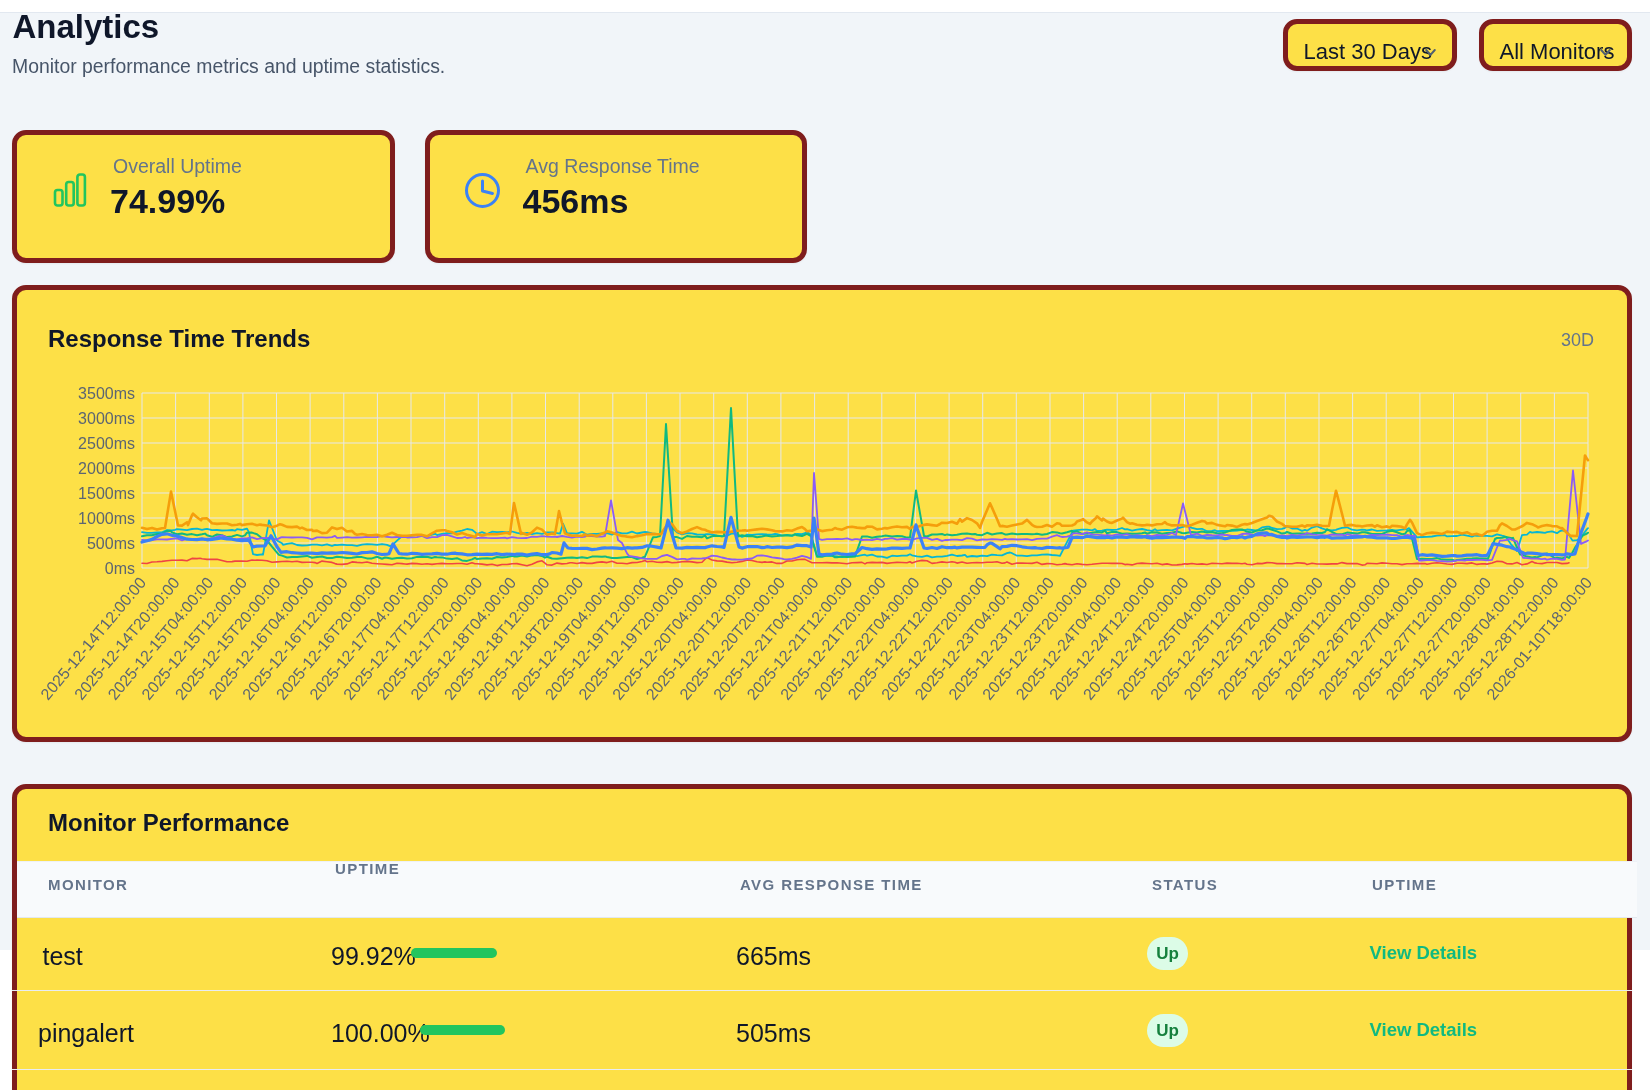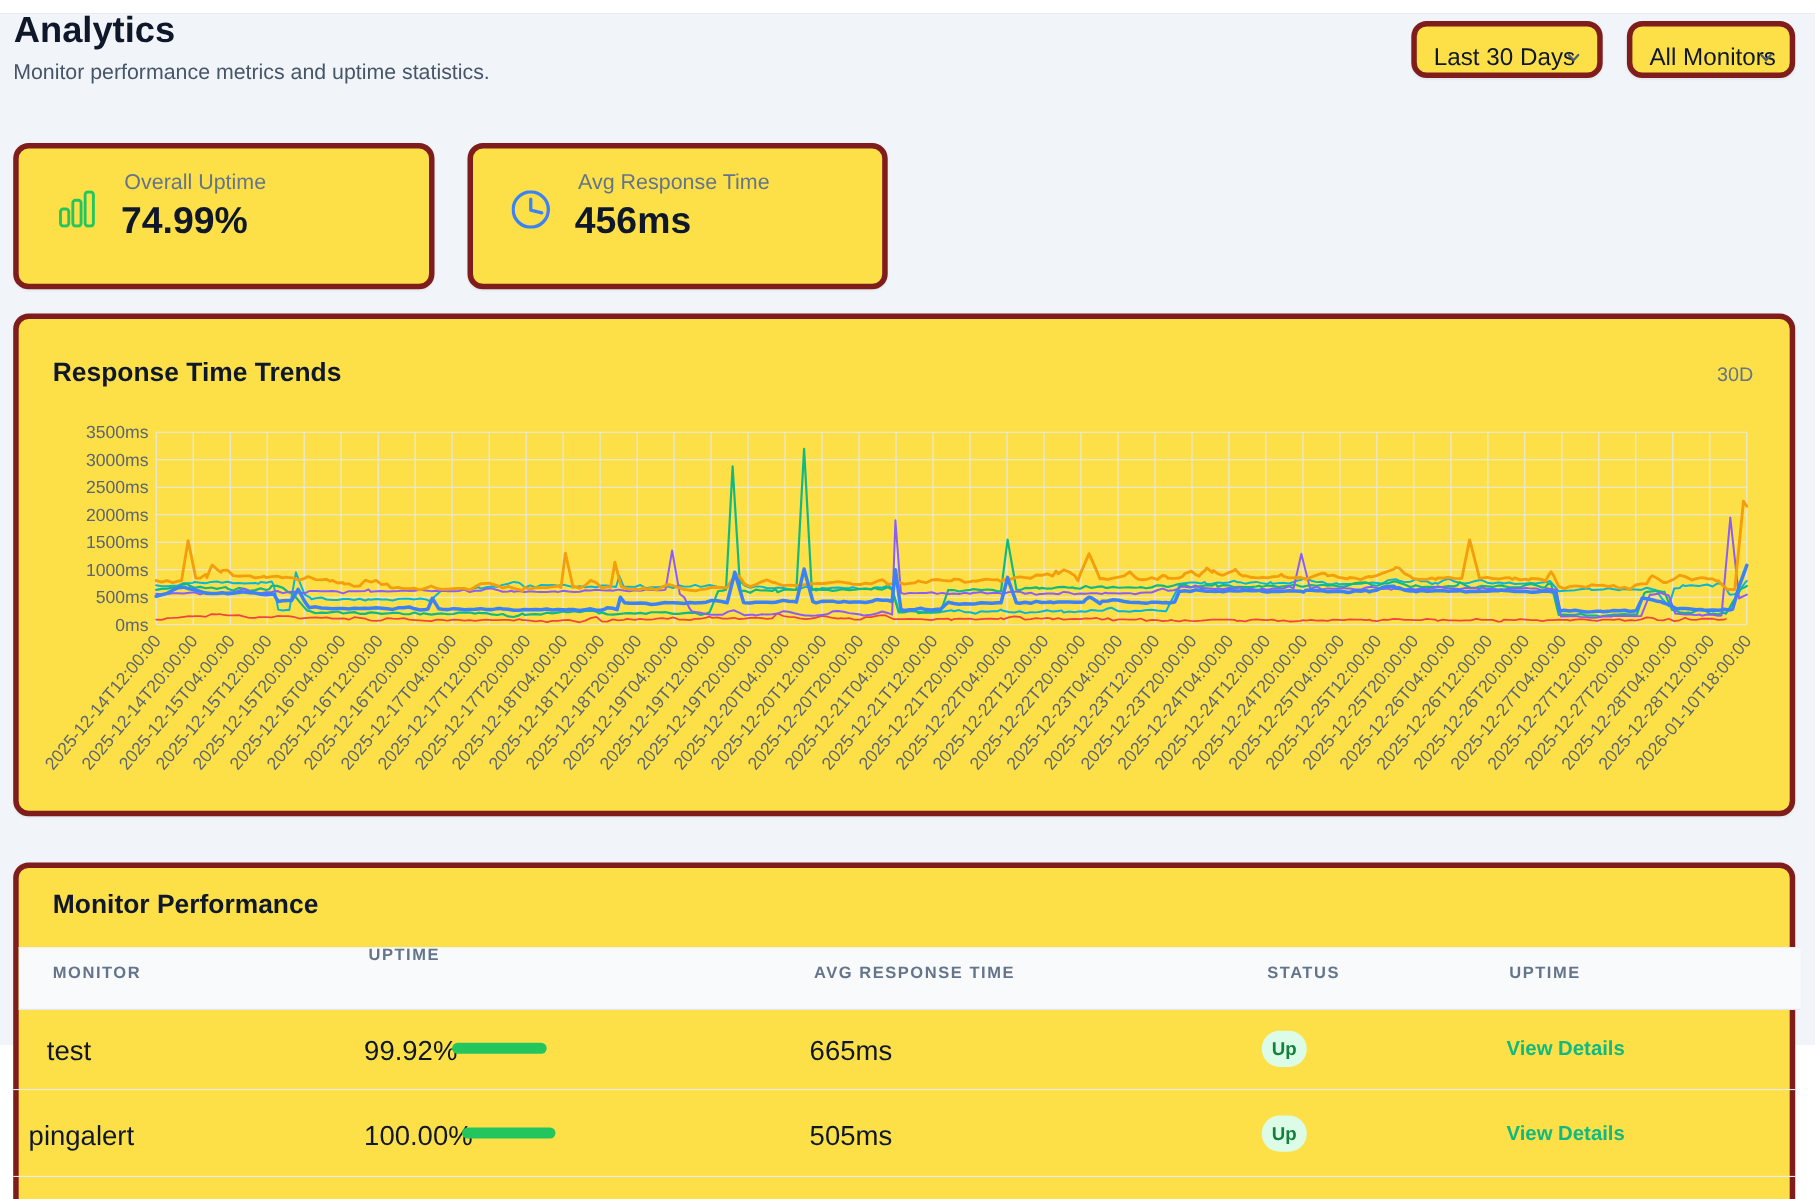--- a/index.html
+++ b/index.html
@@ -177,18 +177,18 @@
 <div class="hcell" style="left:1355px;top:87px">UPTIME</div>
 </div>
 <div style="position:absolute;left:12px;top:977px;width:1620px;height:1px;background:#e8ecf2"></div>
 <div style="position:absolute;left:12px;top:1056px;width:1620px;height:1px;background:#e8ecf2"></div>
 <div class="cell" style="left:42.5px;top:929px">test</div>
 <div class="cell" style="left:331px;top:929px">99.92%</div>
 <div style="position:absolute;left:411px;top:935px;width:86px;height:10px;border-radius:5px;background:#22c55e"></div>
 <div class="cell" style="left:736px;top:929px">665ms</div>
 <div style="position:absolute;left:1147px;top:923.5px;width:41px;height:33px;border-radius:17px;background:#dcfce7;text-align:center;line-height:33px;font-size:17px;font-weight:bold;color:#15803d">Up</div>
 <div style="position:absolute;left:1369.5px;top:929px;font-size:18.5px;font-weight:bold;color:#10b981">View Details</div>
-<div class="cell" style="left:26px;top:1006px">pingalert</div>
+<div class="cell" style="left:38px;top:1006px">pingalert</div>
 <div class="cell" style="left:331px;top:1006px">100.00%</div>
 <div style="position:absolute;left:420px;top:1012px;width:85px;height:10px;border-radius:5px;background:#22c55e"></div>
 <div class="cell" style="left:736px;top:1006px">505ms</div>
 <div style="position:absolute;left:1147px;top:1000.5px;width:41px;height:33px;border-radius:17px;background:#dcfce7;text-align:center;line-height:33px;font-size:17px;font-weight:bold;color:#15803d">Up</div>
 <div style="position:absolute;left:1369.5px;top:1006px;font-size:18.5px;font-weight:bold;color:#10b981">View Details</div>
 </div>
 </body></html>

